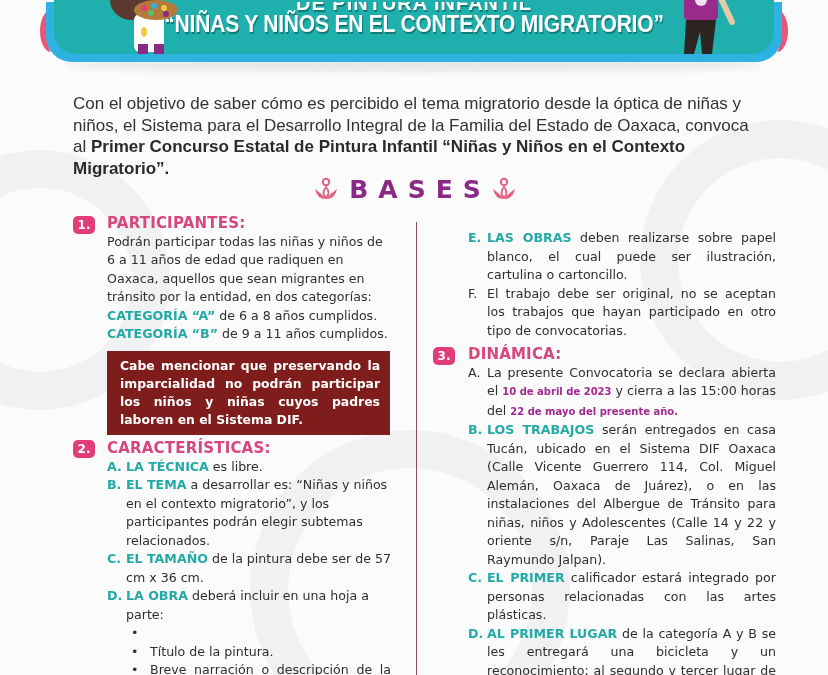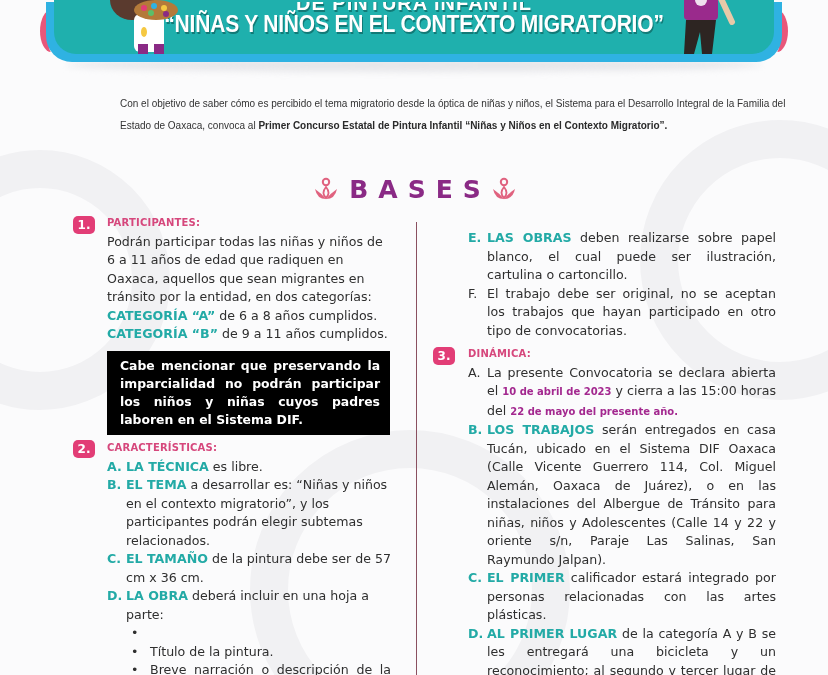--- a/index.html
+++ b/index.html
@@ -14,42 +14,42 @@
   .banner-rim { position:absolute; left:0; right:0; bottom:0; height:60px; background:#2fb2e2; border-radius:0 0 26px 26px; }
   .banner-body { position:absolute; left:8px; right:8px; top:0; bottom:8px; background:#1fb0ad; border-radius:0 0 22px 22px; }
   .banner-pink-l { position:absolute; left:-6px; top:40px; width:22px; height:42px; border-left:8px solid #e8577a; border-radius:50% 0 0 50%; }
   .banner-pink-r { position:absolute; right:-6px; top:40px; width:22px; height:42px; border-right:8px solid #e8577a; border-radius:0 50% 50% 0; }
   .banner-t1 { position:absolute; left:0; right:0; top:22px; text-align:center; color:#fff; font-family:"Liberation Sans", sans-serif; font-weight:bold; font-size:20px; letter-spacing:1px; text-shadow:1px 2px 0 #127a77; clip-path: inset(10px 0 0 0); }
   .banner-t2 { position:absolute; left:0; right:0; top:42px; text-align:center; color:#fff; font-family:"Liberation Sans", sans-serif; font-weight:bold; font-size:21px; letter-spacing:-0.2px; text-shadow:1px 2px 0 #127a77; transform: scaleY(1.15); }
   .kid-l { position:absolute; left:58px; top:0px; width:82px; height:84px; }
   .kid-r { position:absolute; right:40px; top:0px; width:70px; height:84px; }
 
   
-  .intro { position:absolute; left:73px; top:93px; width:690px; font-family:"Liberation Sans", sans-serif; font-size:10px; line-height:21.5px; color:#333;margin-left:47px; }
+  .intro { position:absolute; left:73px; top:93px; width:690px; font-family:"Liberation Sans", sans-serif; font-size:17px; line-height:21.5px; color:#333; }
   .intro b { font-weight:bold; color:#2a2a2a; }
 
   
   .bases { position:absolute; left:290px; top:171px; width:250px; height:36px; display:flex; align-items:center; justify-content:center; gap:10px; }
   .bases-title { color:#8a2a85; font-family:"DejaVu Sans", sans-serif; font-weight:bold; font-size:25px; letter-spacing:10px; margin-right:-10px; }
 
   .divider { position:absolute; left:416px; top:222px; width:1px; height:453px; background:#8a5060; }
 
   .col { position:absolute; font-family:"DejaVu Sans", sans-serif; font-size:12.6px; line-height:18.5px; color:#2f2f2f; }
   .badge { position:absolute; width:22px; height:18px; background:#e23d76; color:#fff; border-radius:5px; font-weight:bold; font-size:12px; line-height:18px; text-align:center; }
-  .sec-title { color:#d6477c; font-weight:bold; font-size:10px; letter-spacing:0.2px; }
+  .sec-title { color:#d6477c; font-weight:bold; font-size:15px; letter-spacing:0.2px; }
   .teal { color:#23aaa6; font-weight:bold; }
   .mag { color:#a3288f; font-weight:bold; font-size:10px; }
   .just { text-align: justify; }
   .item { display:flex; }
   .item .lbl { width:19px; flex:none; }
   .item .lbl.teal { color:#23aaa6; }
   .item .txt { flex:1; }
   .bullet { display:flex; margin-left:24px; }
   .bullet .dot { width:19px; flex:none; }
-  .callout { background:#000000; color:#fff; font-weight:bold; font-size:12.4px; line-height:18px; padding:6px 10px 6px 13px; text-align:justify; }
+  .callout { background:#7f1d1d; color:#fff; font-weight:bold; font-size:12.4px; line-height:18px; padding:6px 10px 6px 13px; text-align:justify; }
 </style>
 </head>
 <body>
 
 <div class="bg-deco" style="left:-90px;top:150px;width:260px;height:260px;"></div>
 <div class="bg-deco" style="left:640px;top:120px;width:280px;height:280px;"></div>
 <div class="bg-deco" style="left:250px;top:430px;width:320px;height:320px;"></div>
 
 <div class="banner">
   <div class="banner-shadow"></div>

